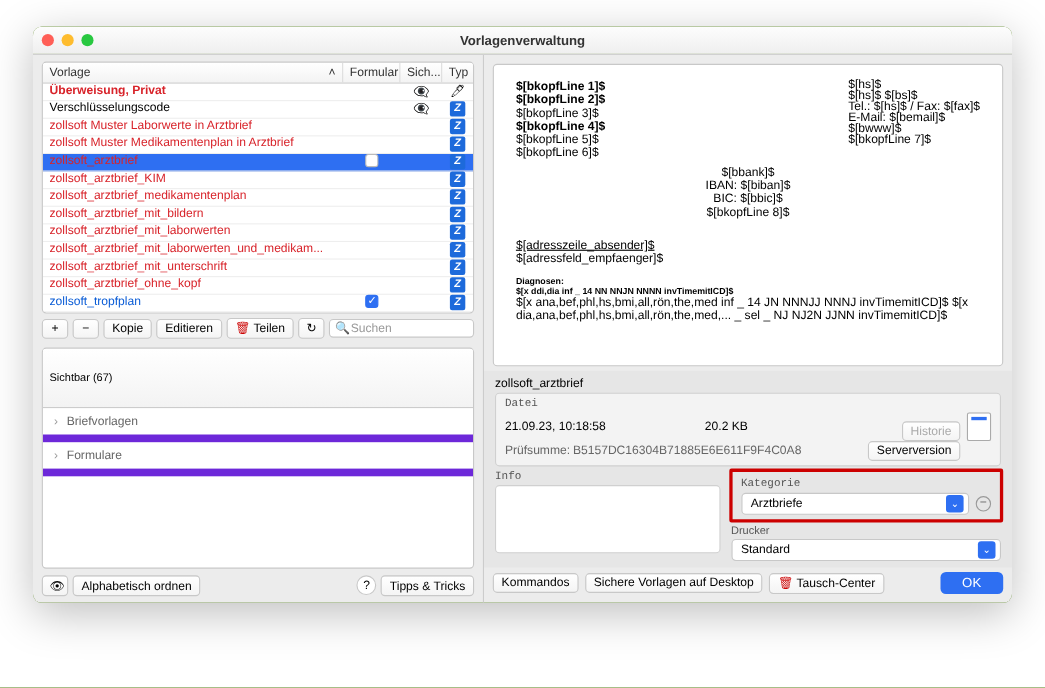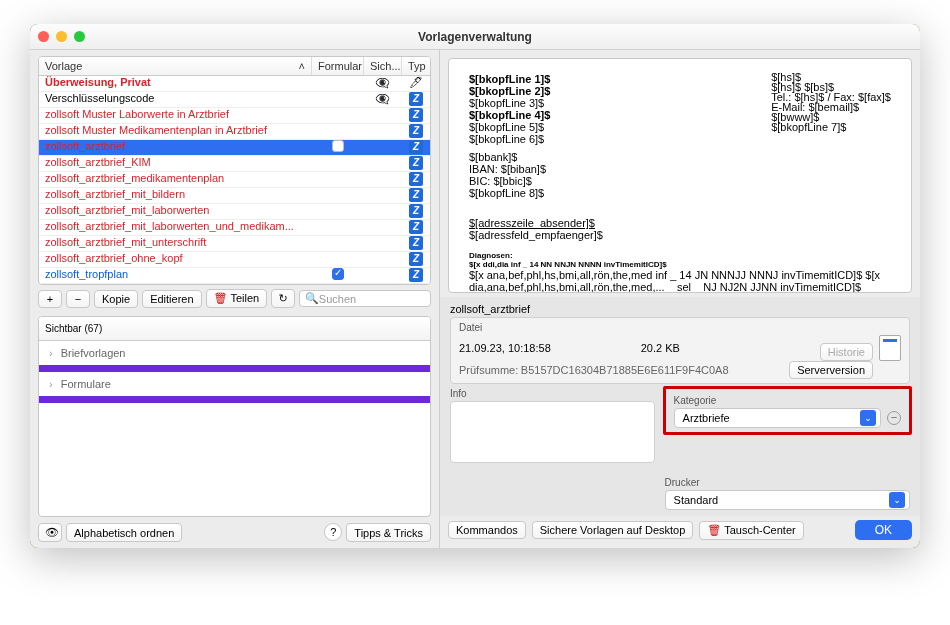--- a/index.html
+++ b/index.html
@@ -39,52 +39,52 @@
 .chk{display:inline-block;width:12px;height:12px;border:1px solid #bbb;border-radius:3px;background:#fff;}
 .chk.on{background:#2e6ff2;border-color:#2e6ff2;position:relative;}
 .chk.on::after{content:"✓";color:#fff;position:absolute;font-size:10px;left:1px;top:-2px;}
 .zicon{display:inline-block;width:14px;height:14px;background:#1d6adb;color:#fff;font-weight:900;font-size:10px;line-height:14px;font-style:italic;border-radius:2px;}
 .eye{font-size:12px;}
 .toolbar{display:flex;gap:4px;margin-top:4px;align-items:center;}
 .btn{background:linear-gradient(#fff,#f4f4f4);border:1px solid #c8c8c8;border-radius:4px;padding:2px 7px;font-size:11px;cursor:pointer;}
 .btn.sq{padding:2px 6px;width:24px;text-align:center;}
 .search{flex:1;display:flex;align-items:center;border:1px solid #c8c8c8;border-radius:4px;background:#fff;padding:1px 5px;color:#999;}
 .sichtbar{margin-top:8px;border:1px solid #c8c8c8;border-radius:4px;background:#fff;flex:1;overflow:hidden;}
-.sh{background:linear-gradient(#fff,#f3f3f3);border-bottom:1px solid #ccc;padding:6px 6px;font-size:10px;}
+.sh{background:linear-gradient(#fff,#f3f3f3);border-bottom:1px solid #ccc;padding:21px 6px;font-size:10px;}
 .srow{padding:6px 10px;color:#666;border-bottom:7px solid #6d28d9;}
 .srow::before{content:"›";margin-right:8px;color:#999;}
 .lfoot{display:flex;gap:6px;margin-top:6px;justify-content:space-between;}
 .preview{flex:1;background:#fff;margin:8px 8px 4px 8px;border:1px solid #c8c8c8;border-radius:4px;padding:14px 20px;font-family:Arial,sans-serif;font-size:9px;overflow:hidden;position:relative;}
 .pv-hdr{display:flex;justify-content:space-between;}
 .pv-l{line-height:12px;}
 .pv-l b{font-size:11px;}
 .pv-r{text-align:left;font-size:7px;line-height:9px;}
-.pv-bank{text-align:left;font-size:7px;margin-top:6px;}
+.pv-bank{text-align:center;font-size:7px;margin-top:6px;}
 .pv-addr{margin-top:18px;font-size:8px;}
 .pv-ort{text-align:right;margin-top:10px;font-size:8px;}
 .pv-body{margin-top:14px;font-size:8px;line-height:12px;}
 .pv-diag{margin-top:10px;font-size:8px;}
 .pv-diag b{font-size:8px;}
 .detail{background:#e6e6e6;padding:6px 10px;}
 .detname{font-size:11px;padding-bottom:2px;}
 .dbox{background:#f3f3f3;border:1px solid #d0d0d0;border-radius:4px;padding:4px 8px;margin-bottom:4px;}
-.dhead{font-size:10px;color:#555;margin-bottom:2px;}
+.dhead{font-size:10px;color:#555;margin-bottom:2px;font-family:Liberation Mono, monospace;}
 .drow{display:flex;align-items:center;gap:10px;font-size:11px;}
 .dval{color:#666;font-size:9px;text-align:center;}
 .dright{display:flex;gap:6px;align-items:flex-end;margin-left:auto;}
 .inforow{display:flex;align-items:flex-start;gap:10px;}
 .infobox{border:1px solid #d0d0d0;border-radius:4px;background:#fff;height:62px;padding:2px;flex:1;}
 .kat{flex:1.2;}
 .redbox{border:3px solid #c00;padding:6px 8px 4px 8px;border-radius:2px;margin:-2px;}
 .selbox{display:flex;align-items:center;border:1px solid #c8c8c8;border-radius:4px;background:#fff;padding:1px 4px;height:20px;}
 .selbox span{flex:1;padding:0 4px;}
 .selarrow{width:16px;height:16px;background:#2e6ff2;border-radius:3px;color:#fff;text-align:center;line-height:16px;font-size:9px;}
 .druckrow{display:flex;gap:10px;margin-top:4px;}
 .dcol{flex:1;}
-.dlbl{font-size:10px;color:#555;margin-bottom:2px;margin-top:40px;}
+.dlbl{font-size:10px;color:#555;margin-bottom:2px;}
 .rfoot{display:flex;gap:6px;padding:4px 8px 8px 8px;align-items:center;}
 .okbtn{background:#2e6ff2;color:#fff;border:none;border-radius:5px;padding:3px 20px;font-size:12px;margin-left:auto;}
 .del{color:#c00;}
 .round{width:18px;height:18px;border:1px solid #c8c8c8;border-radius:50%;text-align:center;line-height:16px;background:#fff;}
 .minus{display:inline-block;width:14px;height:14px;border:1px solid #999;border-radius:50%;line-height:11px;text-align:center;color:#666;font-size:11px;}
 .docicon{width:22px;height:26px;border:1px solid #aaa;border-radius:2px;background:#fff;position:relative;}
 .docicon::before{content:"";position:absolute;top:3px;left:3px;right:3px;height:3px;background:#2e6ff2;}
 </style>
 </head>
 <body>

